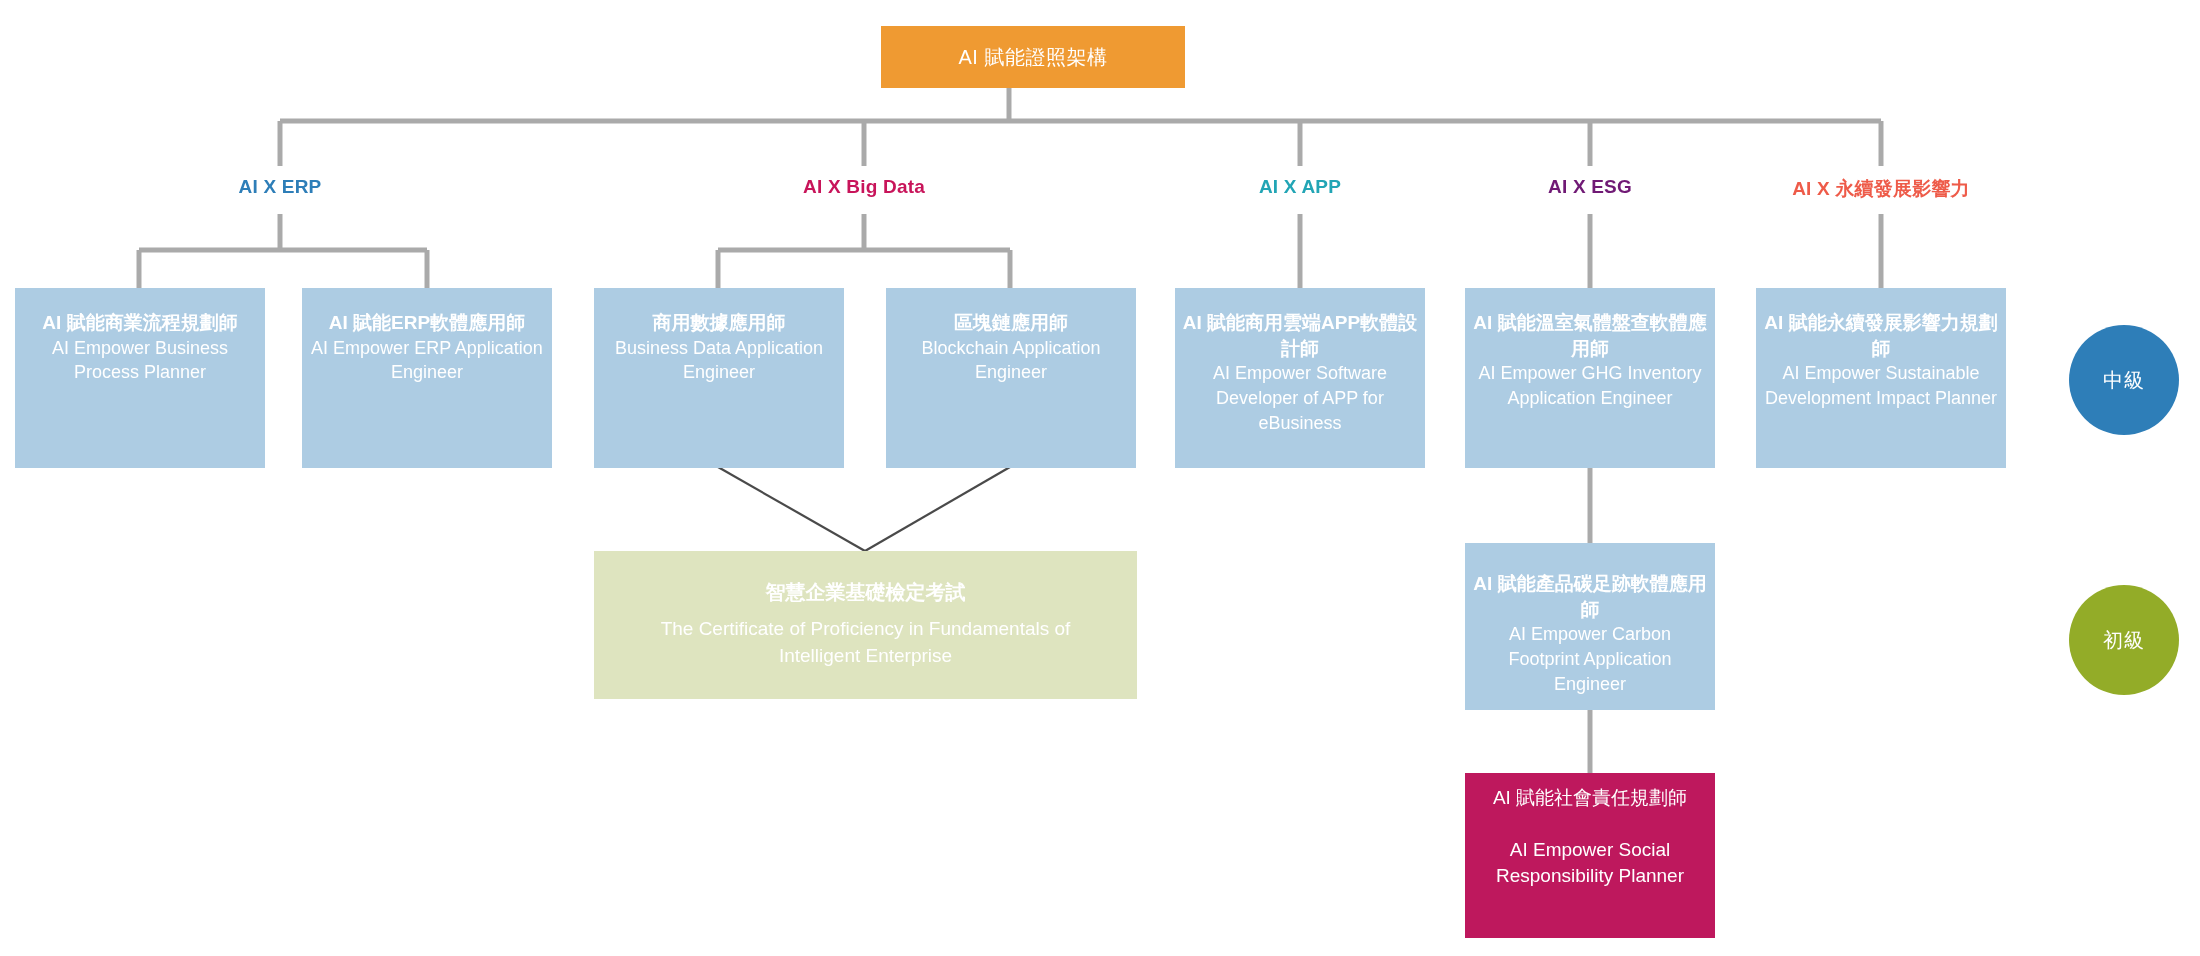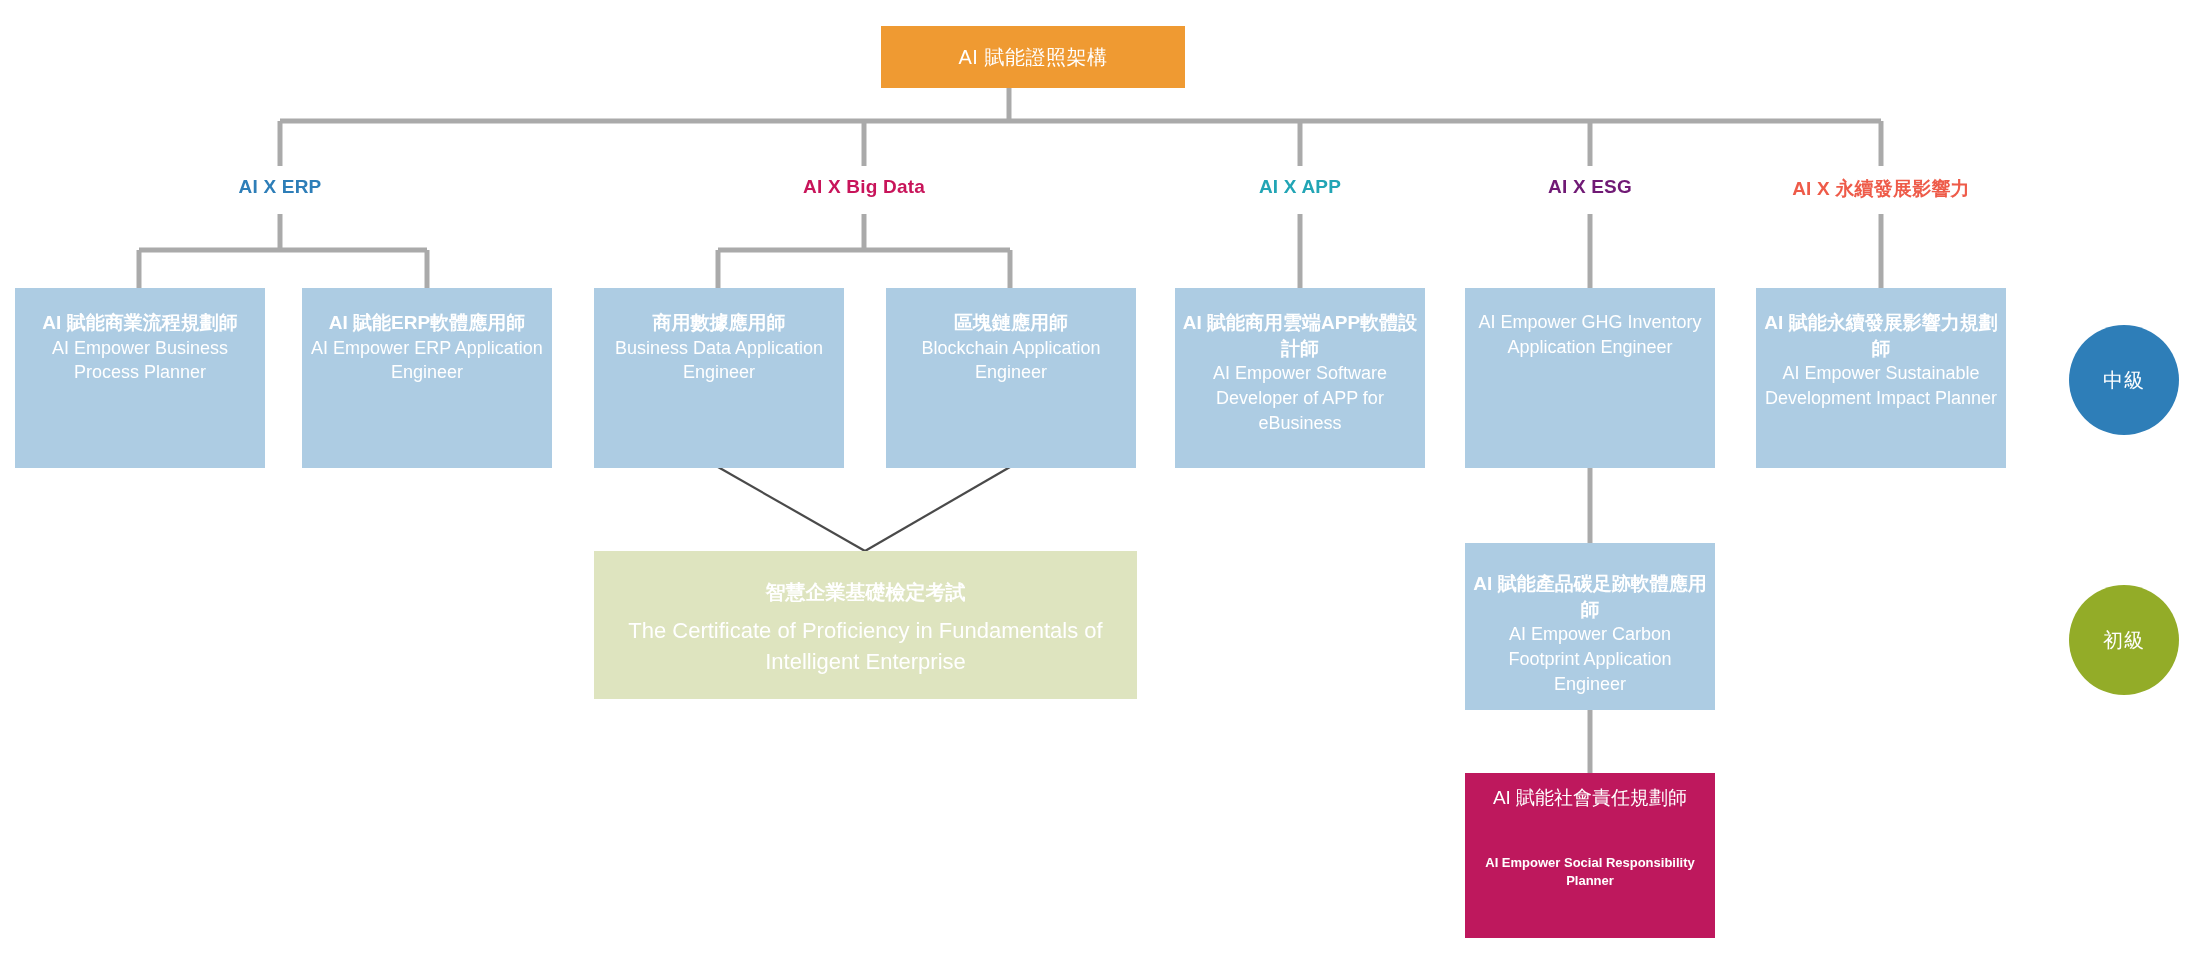--- a/index.html
+++ b/index.html
@@ -29,26 +29,26 @@
   .card{background:#ADCCE3;padding-top:22px;}
   .card .zh{font-size:19px;font-weight:bold;line-height:1.35;margin:0 4px;}
   .card .en{font-size:18px;font-weight:400;line-height:1.38;margin:0 8px;}
 
   
   .exam{
     left:594px;top:551px;width:543px;height:148px;background:#DEE4BF;
     padding-top:28px;
   }
   .exam .zh{font-size:20px;font-weight:bold;line-height:1.35;}
-  .exam .en{font-size:22px;font-weight:400;line-height:1.4;margin:10px 28px 12px;}
+  .exam .en{font-size:19px;font-weight:400;line-height:1.4;margin:10px 28px 12px;}
 
   
   .card-dark{background:#be185d;padding-top:12px;}
   .card-dark .zh{font-size:19px;font-weight:400;line-height:1.35;margin:0 10px;}
-  .card-dark .en{font-size:13px;font-weight:700;line-height:1.4;margin:43px 10px 0;}
+  .card-dark .en{font-size:19px;font-weight:400;line-height:1.4;margin:26px 10px 0;}
 
   
   .badge{position:absolute;width:110px;height:110px;border-radius:50%;
          display:flex;align-items:center;justify-content:center;color:#fff;
          font-size:20px;font-weight:400;letter-spacing:1px;}
   .badge-mid{left:2069px;top:325px;background:#2E7EB8;}
   .badge-basic{left:2069px;top:585px;background:#93AC28;}
 </style>
 </head>
 <body>
@@ -123,20 +123,21 @@
     <div class="zh">區塊鏈應用師</div>
     <div class="en">Blockchain Application Engineer</div>
   </div>
 
   <div class="node card" style="left:1175px;top:288px;width:250px;height:180px;">
     <div class="zh">AI 賦能商用雲端APP軟體設計師</div>
     <div class="en">AI Empower Software Developer of APP for eBusiness</div>
   </div>
 
   <div class="node card" style="left:1465px;top:288px;width:250px;height:180px;">
+    <div class="zh">AI 賦能溫室氣體盤查軟體應用師</div>
     <div class="en">AI Empower GHG Inventory Application Engineer</div>
   </div>
 
   <div class="node card" style="left:1756px;top:288px;width:250px;height:180px;">
     <div class="zh">AI 賦能永續發展影響力規劃師</div>
     <div class="en">AI Empower Sustainable Development Impact Planner</div>
   </div>
 
   <div class="node exam">
     <div class="zh">智慧企業基礎檢定考試</div>

